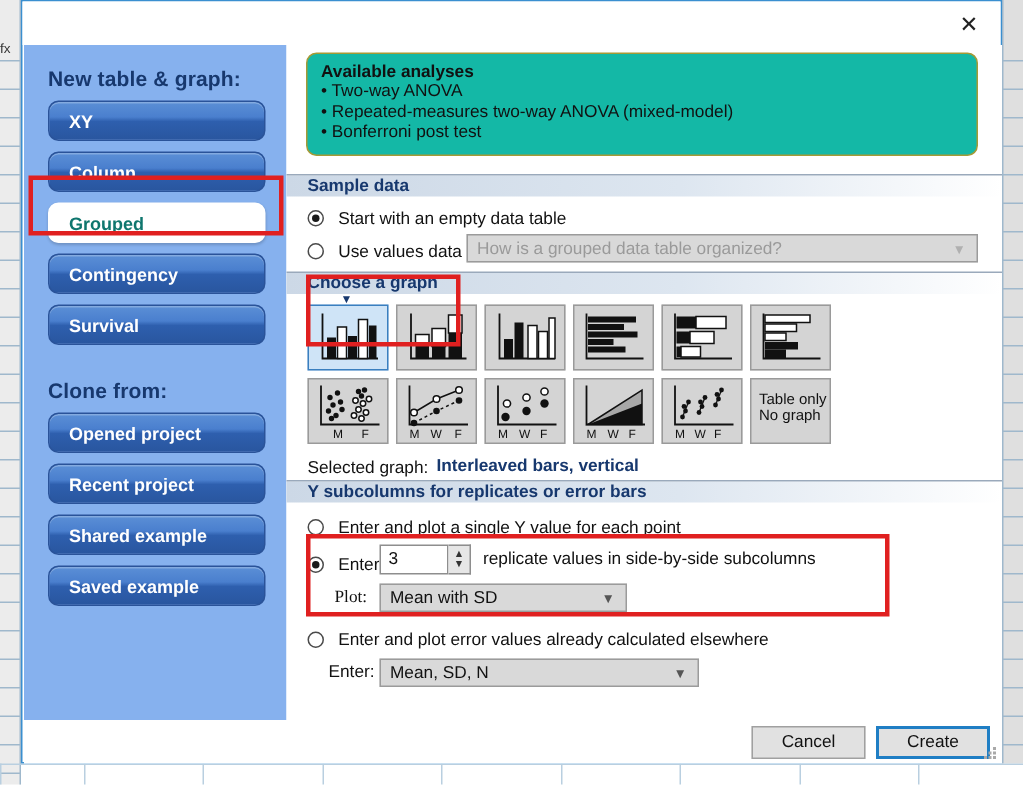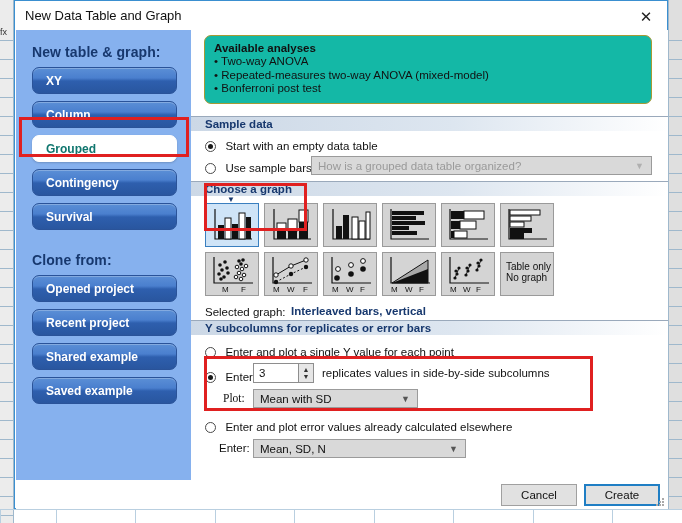--- a/index.html
+++ b/index.html
@@ -196,21 +196,20 @@
     <div class="collinebot" style="left: 294px;"></div>
     <div class="collinebot" style="left: 374px;"></div>
     <div class="collinebot" style="left: 453px;"></div>
     <div class="collinebot" style="left: 533px;"></div>
     <div class="collinebot" style="left: 612px;"></div>
   </div>
 
 <div id="dialog">
 
   <div id="titlebar">
-    <div class="title">New Data Table and Graph</div>
     <div id="closebtn">✕</div>
   </div>
 
   <div id="leftpanel">
     <div class="panel-head">New table &amp; graph:</div>
 
     <div class="navbtn">
       <span>XY</span>
     </div>
     <div class="navbtn">
@@ -255,21 +254,21 @@
       <b>Sample data</b>
     </div>
 
     <div style="position:absolute;left:14px;top:106px;">
       <span class="rad on"></span>
       <span class="rowlbl" style="margin-left:5px;">Start with an empty data table</span>
     </div>
 
     <div style="position:absolute;left:14px;top:128px;">
       <span class="rad"></span>
-      <span class="rowlbl" style="margin-left:5px;">Use sample bars</span>
+      <span class="rowlbl" style="margin-left:5px;">Use values data</span>
     </div>
     <div class="combo disabled" style="position:absolute;left:120px;top:126px;width:341px;">
       <span class="cv">How is a grouped data table organized?</span>
       <span class="chev">▼</span>
     </div>
 
     <div class="secthead" style="top:151px;">
       <b>Choose a graph</b>
     </div>
     <div style="position:absolute;left:36px;top:165px;font-size:8px;color:#17386e;">▼</div>
@@ -478,21 +477,21 @@
     </div>
     <div style="position:absolute;left:62px;top:333px;display:flex;align-items:center;">
       <div class="txtbox" style="width:46px;">
         <span class="tv">3</span>
       </div>
       <div class="spin">
         <i>▲</i>
         <i>▼</i>
       </div>
     </div>
-    <div style="position:absolute;left:131px;top:337px;" class="rowlbl">replicates values in side-by-side subcolumns</div>
+    <div style="position:absolute;left:131px;top:337px;" class="rowlbl">replicate values in side-by-side subcolumns</div>
 
     <div style="position:absolute;left:32px;top:362px;font-family:Liberation Serif, serif;" class="rowlbl">Plot:</div>
     <div class="combo" style="position:absolute;left:62px;top:359px;width:165px;">
       <span class="cv">Mean with SD</span>
       <span class="chev">▼</span>
     </div>
 
     <div style="position:absolute;left:14px;top:387px;">
       <span class="rad"></span>
       <span class="rowlbl" style="margin-left:5px;">Enter and plot error values already calculated elsewhere</span>

